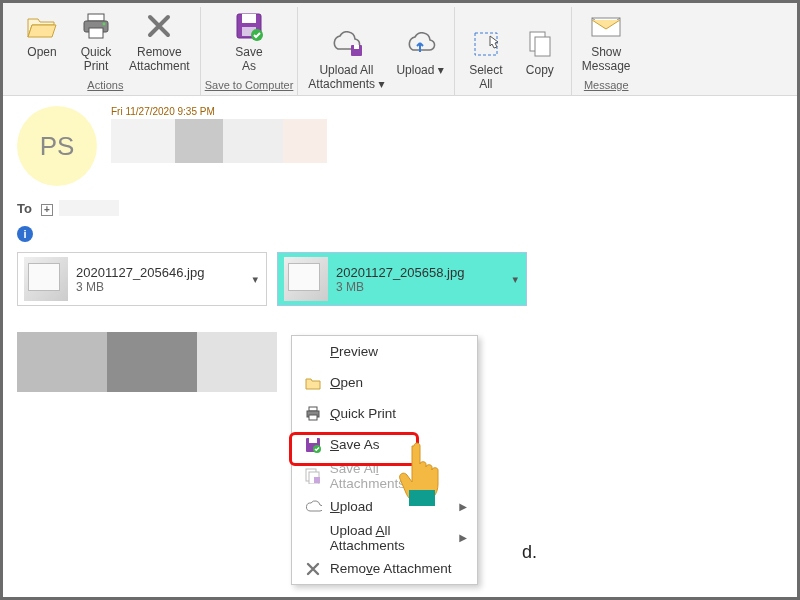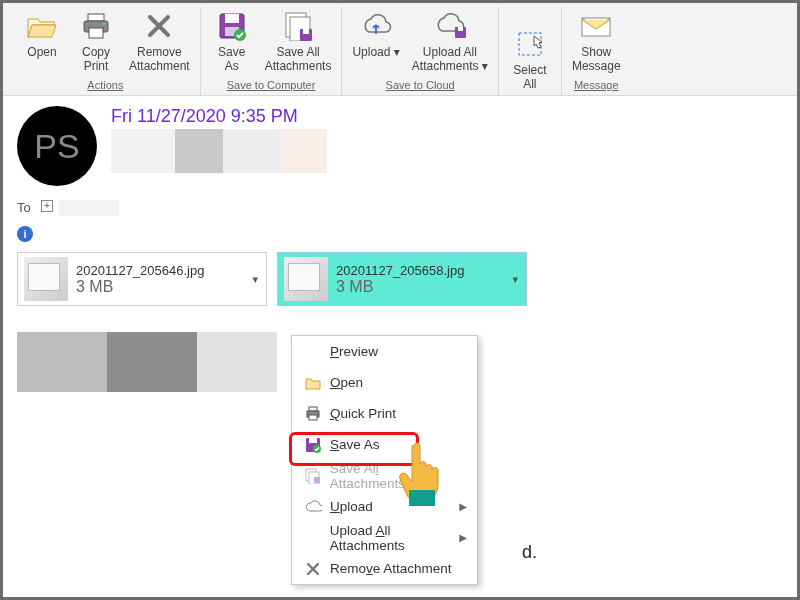--- a/index.html
+++ b/index.html
@@ -12,46 +12,46 @@
   .ribbon-group + .ribbon-group { border-left: 1px solid #d9d9d9; justify-content: flex-end; }
   .ribbon-row { display: flex; }
   .ribbon-btn { display: flex; flex-direction: column; align-items: center; justify-content: flex-start; padding: 2px 6px 4px 6px; min-width: 54px; cursor: default; }
   .ribbon-btn .ic { width: 34px; height: 34px; display: flex; align-items: center; justify-content: center; margin-bottom: 2px; }
   .ribbon-btn .lbl { font-size: 12px; color: #444; text-align: center; line-height: 14px; white-space: pre-line; }
   .ribbon-group-label { font-size: 11px; color: #666; text-align: center; padding: 2px 0 4px 0; width: 100%; text-decoration: underline; }
 
   
   .msg-area { padding: 10px 14px 0 14px; }
   .hdr-top { display: flex; align-items: flex-start; }
-  .avatar { width: 80px; height: 80px; border-radius: 50%; background: #000000; color: #8a8a8a; display: flex; align-items: center; justify-content: center; font-size: 34px; font-weight: 400; margin-right: 14px; }
+  .avatar { width: 80px; height: 80px; border-radius: 50%; background: #fef9c3; color: #8a8a8a; display: flex; align-items: center; justify-content: center; font-size: 26px; font-weight: 400; margin-right: 14px; }
   .hdr-text { flex: 1; }
-  .timestamp { font-size: 18px; color: #6d28d9; margin-bottom: 2px; }
+  .timestamp { font-size: 10px; color: #a16207; margin-bottom: 2px; }
   .blocks { height: 44px; width: 260px; display: flex; }
   .blocks span { display: inline-block; height: 100%; }
   .blocks span:nth-child(1){ width:64px; background:#f2f2f2; }
   .blocks span:nth-child(2){ width:48px; background:#c9c9c9; }
   .blocks span:nth-child(3){ width:60px; background:#eeeeee; }
   .blocks span:nth-child(4){ width:44px; background:#f8eee7; }
 
-  .to-row { display: flex; align-items: flex-start; font-size: 13px; color: #555; margin-top: 14px; }
+  .to-row { display: flex; align-items: flex-end; font-size: 13px; color: #555; margin-top: 14px; font-weight: bold; }
   .to-row .to-lbl { width: 24px; }
   .to-row .plusbox { width: 12px; height: 12px; border: 1px solid #888; font-size: 10px; line-height: 10px; text-align: center; color: #666; margin-right: 6px; }
   .to-row .to-val { background:#f3f3f3; width:60px; height:16px; }
 
   .msgbar { display: flex; align-items: center; font-size: 13px; color: #444; margin-top: 10px; }
   .info-ic { width: 16px; height: 16px; border-radius: 50%; background: #2e6fd0; color: #fff; font-size: 11px; font-weight: bold; display: flex; align-items: center; justify-content: center; margin-right: 8px; }
 
   
   .attachments { display: flex; gap: 10px; margin-top: 10px; }
   .att { display: flex; align-items: center; border: 1px solid #d0d0d0; padding: 4px 6px; width: 250px; position: relative; }
   .att.sel { background: #5eead4; border-color: #a7c7e7; }
   .att .thumb { width: 44px; height: 44px; background: linear-gradient(135deg,#eee,#ccc); margin-right: 8px; position: relative; }
   .att .thumb::after { content:""; position:absolute; left:4px; top:6px; width:30px; height:26px; background:#fafafa; border:1px solid #bbb; }
   .att .fn { font-size: 13px; color: #333; }
-  .att .fs { font-size: 16px; color: #666; }
+  .att .fs { font-size: 12px; color: #666; }
   .att .caret { position: absolute; right: 8px; top: 50%; transform: translateY(-50%); font-size: 11px; color: #555; }
 
   
   .ctx { position: absolute; left: 291px; top: 335px; width: 187px; background: #fff; border: 1px solid #c8c8c8; box-shadow: 3px 3px 6px rgba(0,0,0,.2); z-index: 30; }
   .ctx-item { display: flex; align-items: center; height: 31px; padding: 0 10px; font-size: 13.5px; color: #333; position: relative; }
   .ctx-item.disabled { color: #aaa; }
   .ctx-item .ci { width: 22px; display: flex; justify-content: center; margin-right: 6px; }
   .ctx-item .arr { position: absolute; right: 10px; font-size: 10px; color: #666; }
   .ctx-item .u { text-decoration: underline; }
 
@@ -90,21 +90,21 @@
       </div>
       <div class="ribbon-btn">
         <span class="ic">
           <svg width="30" height="28" viewBox="0 0 30 28">
               <rect x="7" y="2" width="16" height="7" fill="#fff" stroke="#555"></rect>
               <rect x="3" y="9" width="24" height="11" rx="2" fill="#888" stroke="#555"></rect>
               <rect x="8" y="16" width="14" height="10" fill="#fff" stroke="#555"></rect>
               <circle cx="23" cy="12" r="1.4" fill="#5bd45b"></circle>
             </svg>
         </span>
-        <span class="lbl">Copy
+        <span class="lbl">Quick
 Print</span>
       </div>
       <div class="ribbon-btn">
         <span class="ic">
           <svg width="26" height="26" viewBox="0 0 26 26">
               <path d="M4 4 L22 22 M22 4 L4 22" stroke="#777" stroke-width="4" stroke-linecap="round"></path>
             </svg>
         </span>
         <span class="lbl">Remove
 Attachment</span>
@@ -121,73 +121,69 @@
               <rect x="3" y="3" width="24" height="24" rx="2" fill="#8e44ad" stroke="#6d2f8b"></rect>
               <rect x="8" y="3" width="14" height="9" fill="#fff"></rect>
               <rect x="8" y="16" width="14" height="9" fill="#d9c6e6"></rect>
               <circle cx="23" cy="24" r="6" fill="#3bb44a"></circle>
               <path d="M20 24l2 2 4-4" stroke="#fff" stroke-width="2" fill="none"></path>
             </svg>
         </span>
         <span class="lbl">Save
 As</span>
       </div>
-      <div class="ribbon-btn">
-        <span class="ic">
-          <svg width="32" height="30" viewBox="0 0 32 30">
-              <rect x="4" y="2" width="20" height="24" fill="#fff" stroke="#888"></rect>
-              <rect x="8" y="6" width="20" height="24" fill="#fff" stroke="#888"></rect>
-              <rect x="18" y="18" width="12" height="12" rx="1" fill="#8e44ad"></rect>
-              <rect x="21" y="18" width="6" height="5" fill="#fff"></rect>
-            </svg>
-        </span>
-        <span class="lbl">Save All
-Attachments</span>
-      </div>
     </div>
     <div class="ribbon-group-label">Save to Computer</div>
   </div>
 
   <div class="ribbon-group">
     <div class="ribbon-row">
-      <div class="ribbon-btn">
-        <span class="ic">
-          <svg width="32" height="24" viewBox="0 0 32 24">
-              <path d="M9 18a7 7 0 0 1 2-13 8 8 0 0 1 15 3 5 5 0 0 1-1 10H9z" fill="none" stroke="#777" stroke-width="1.6"></path>
-              <path d="M16 20v-9m0 0l-3 3m3-3l3 3" stroke="#3a7bd5" stroke-width="2" fill="none"></path>
-            </svg>
-        </span>
-        <span class="lbl"><span>Upload</span> <span>▾</span></span>
-      </div>
       <div class="ribbon-btn">
         <span class="ic">
           <svg width="34" height="26" viewBox="0 0 34 26">
               <path d="M9 18a7 7 0 0 1 2-13 8 8 0 0 1 15 3 5 5 0 0 1-1 10H9z" fill="none" stroke="#777" stroke-width="1.6"></path>
               <rect x="22" y="14" width="11" height="11" rx="1" fill="#8e44ad"></rect>
               <rect x="25" y="14" width="5" height="4" fill="#fff"></rect>
             </svg>
         </span>
         <span class="lbl"><span>Upload All
 Attachments</span> <span>▾</span></span>
       </div>
-    </div>
-    <div class="ribbon-group-label">Save to Cloud</div>
+      <div class="ribbon-btn">
+        <span class="ic">
+          <svg width="32" height="24" viewBox="0 0 32 24">
+              <path d="M9 18a7 7 0 0 1 2-13 8 8 0 0 1 15 3 5 5 0 0 1-1 10H9z" fill="none" stroke="#777" stroke-width="1.6"></path>
+              <path d="M16 20v-9m0 0l-3 3m3-3l3 3" stroke="#3a7bd5" stroke-width="2" fill="none"></path>
+            </svg>
+        </span>
+        <span class="lbl"><span>Upload</span> <span>▾</span></span>
+      </div>
+    </div>
   </div>
 
   <div class="ribbon-group">
     <div class="ribbon-row">
       <div class="ribbon-btn">
         <span class="ic">
           <svg width="28" height="28" viewBox="0 0 28 28">
               <rect x="3" y="3" width="22" height="22" fill="none" stroke="#3a7bd5" stroke-dasharray="3 2"></rect>
               <path d="M18 6l8 6-3 1 2 4-3 1-2-4-2 2z" fill="#fff" stroke="#555"></path>
             </svg>
         </span>
         <span class="lbl">Select
 All</span>
+      </div>
+      <div class="ribbon-btn">
+        <span class="ic">
+          <svg width="28" height="28" viewBox="0 0 28 28">
+              <rect x="4" y="2" width="15" height="19" fill="#fff" stroke="#888"></rect>
+              <rect x="9" y="7" width="15" height="19" fill="#fff" stroke="#888"></rect>
+            </svg>
+        </span>
+        <span class="lbl">Copy</span>
       </div>
     </div>
   </div>
 
   <div class="ribbon-group">
     <div class="ribbon-row">
       <div class="ribbon-btn">
         <span class="ic">
           <svg width="32" height="24" viewBox="0 0 32 24">
               <rect x="2" y="4" width="28" height="18" fill="#fff" stroke="#888"></rect>

